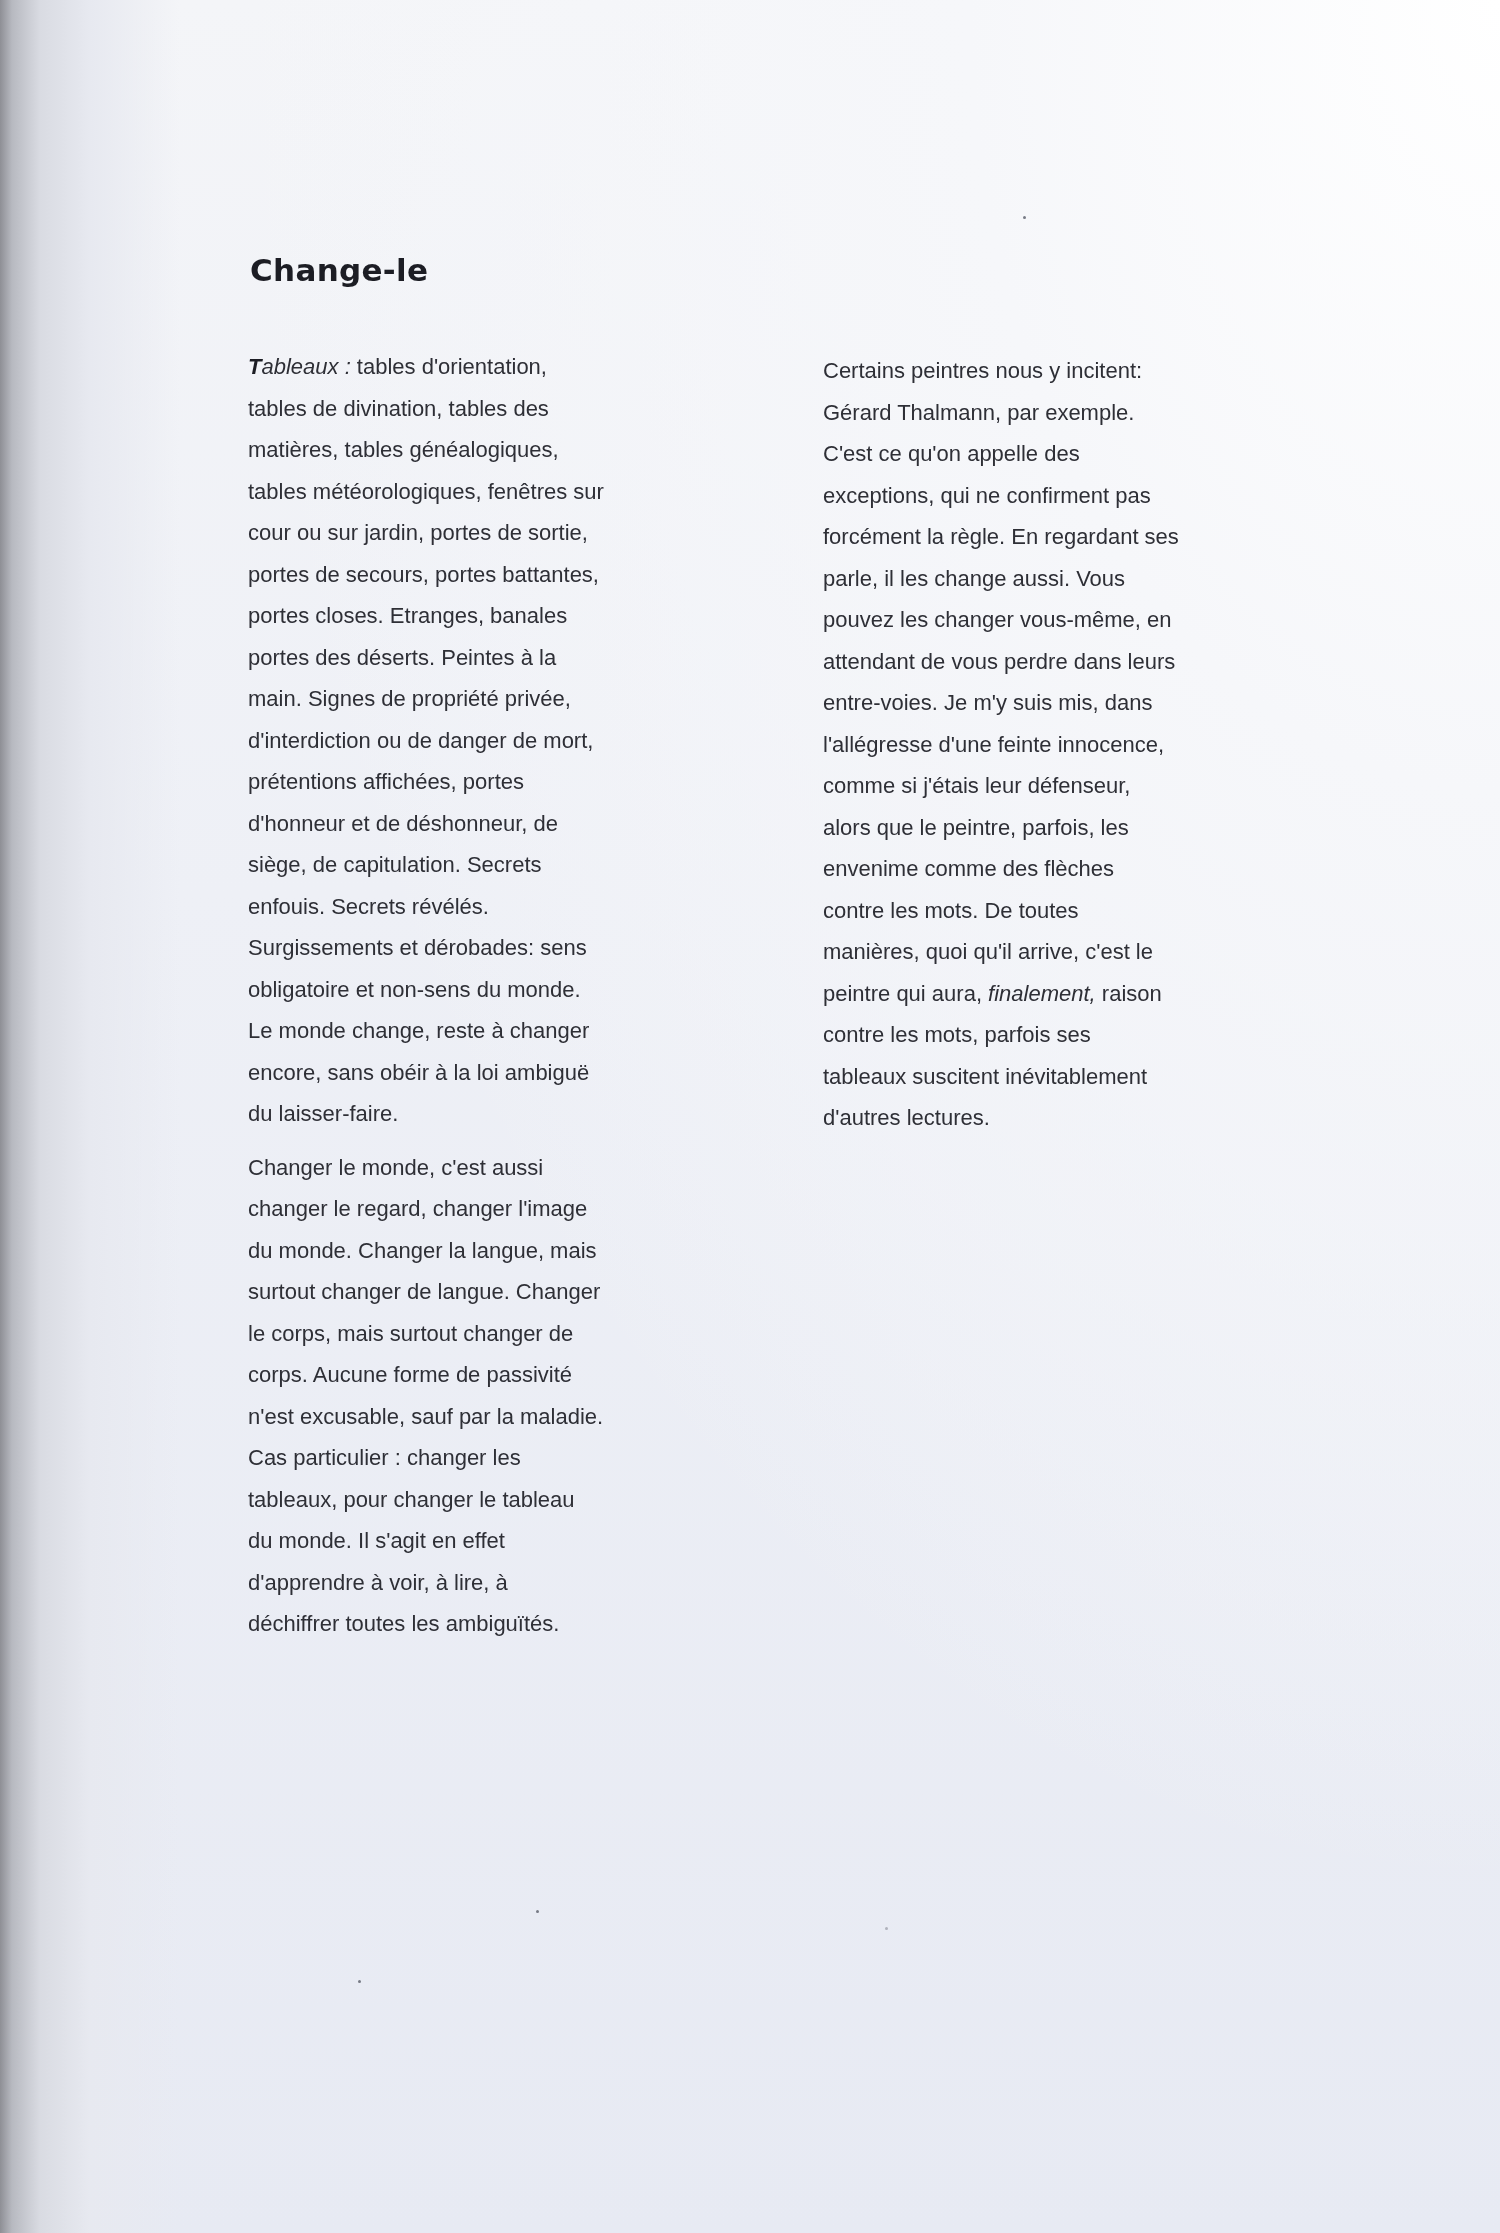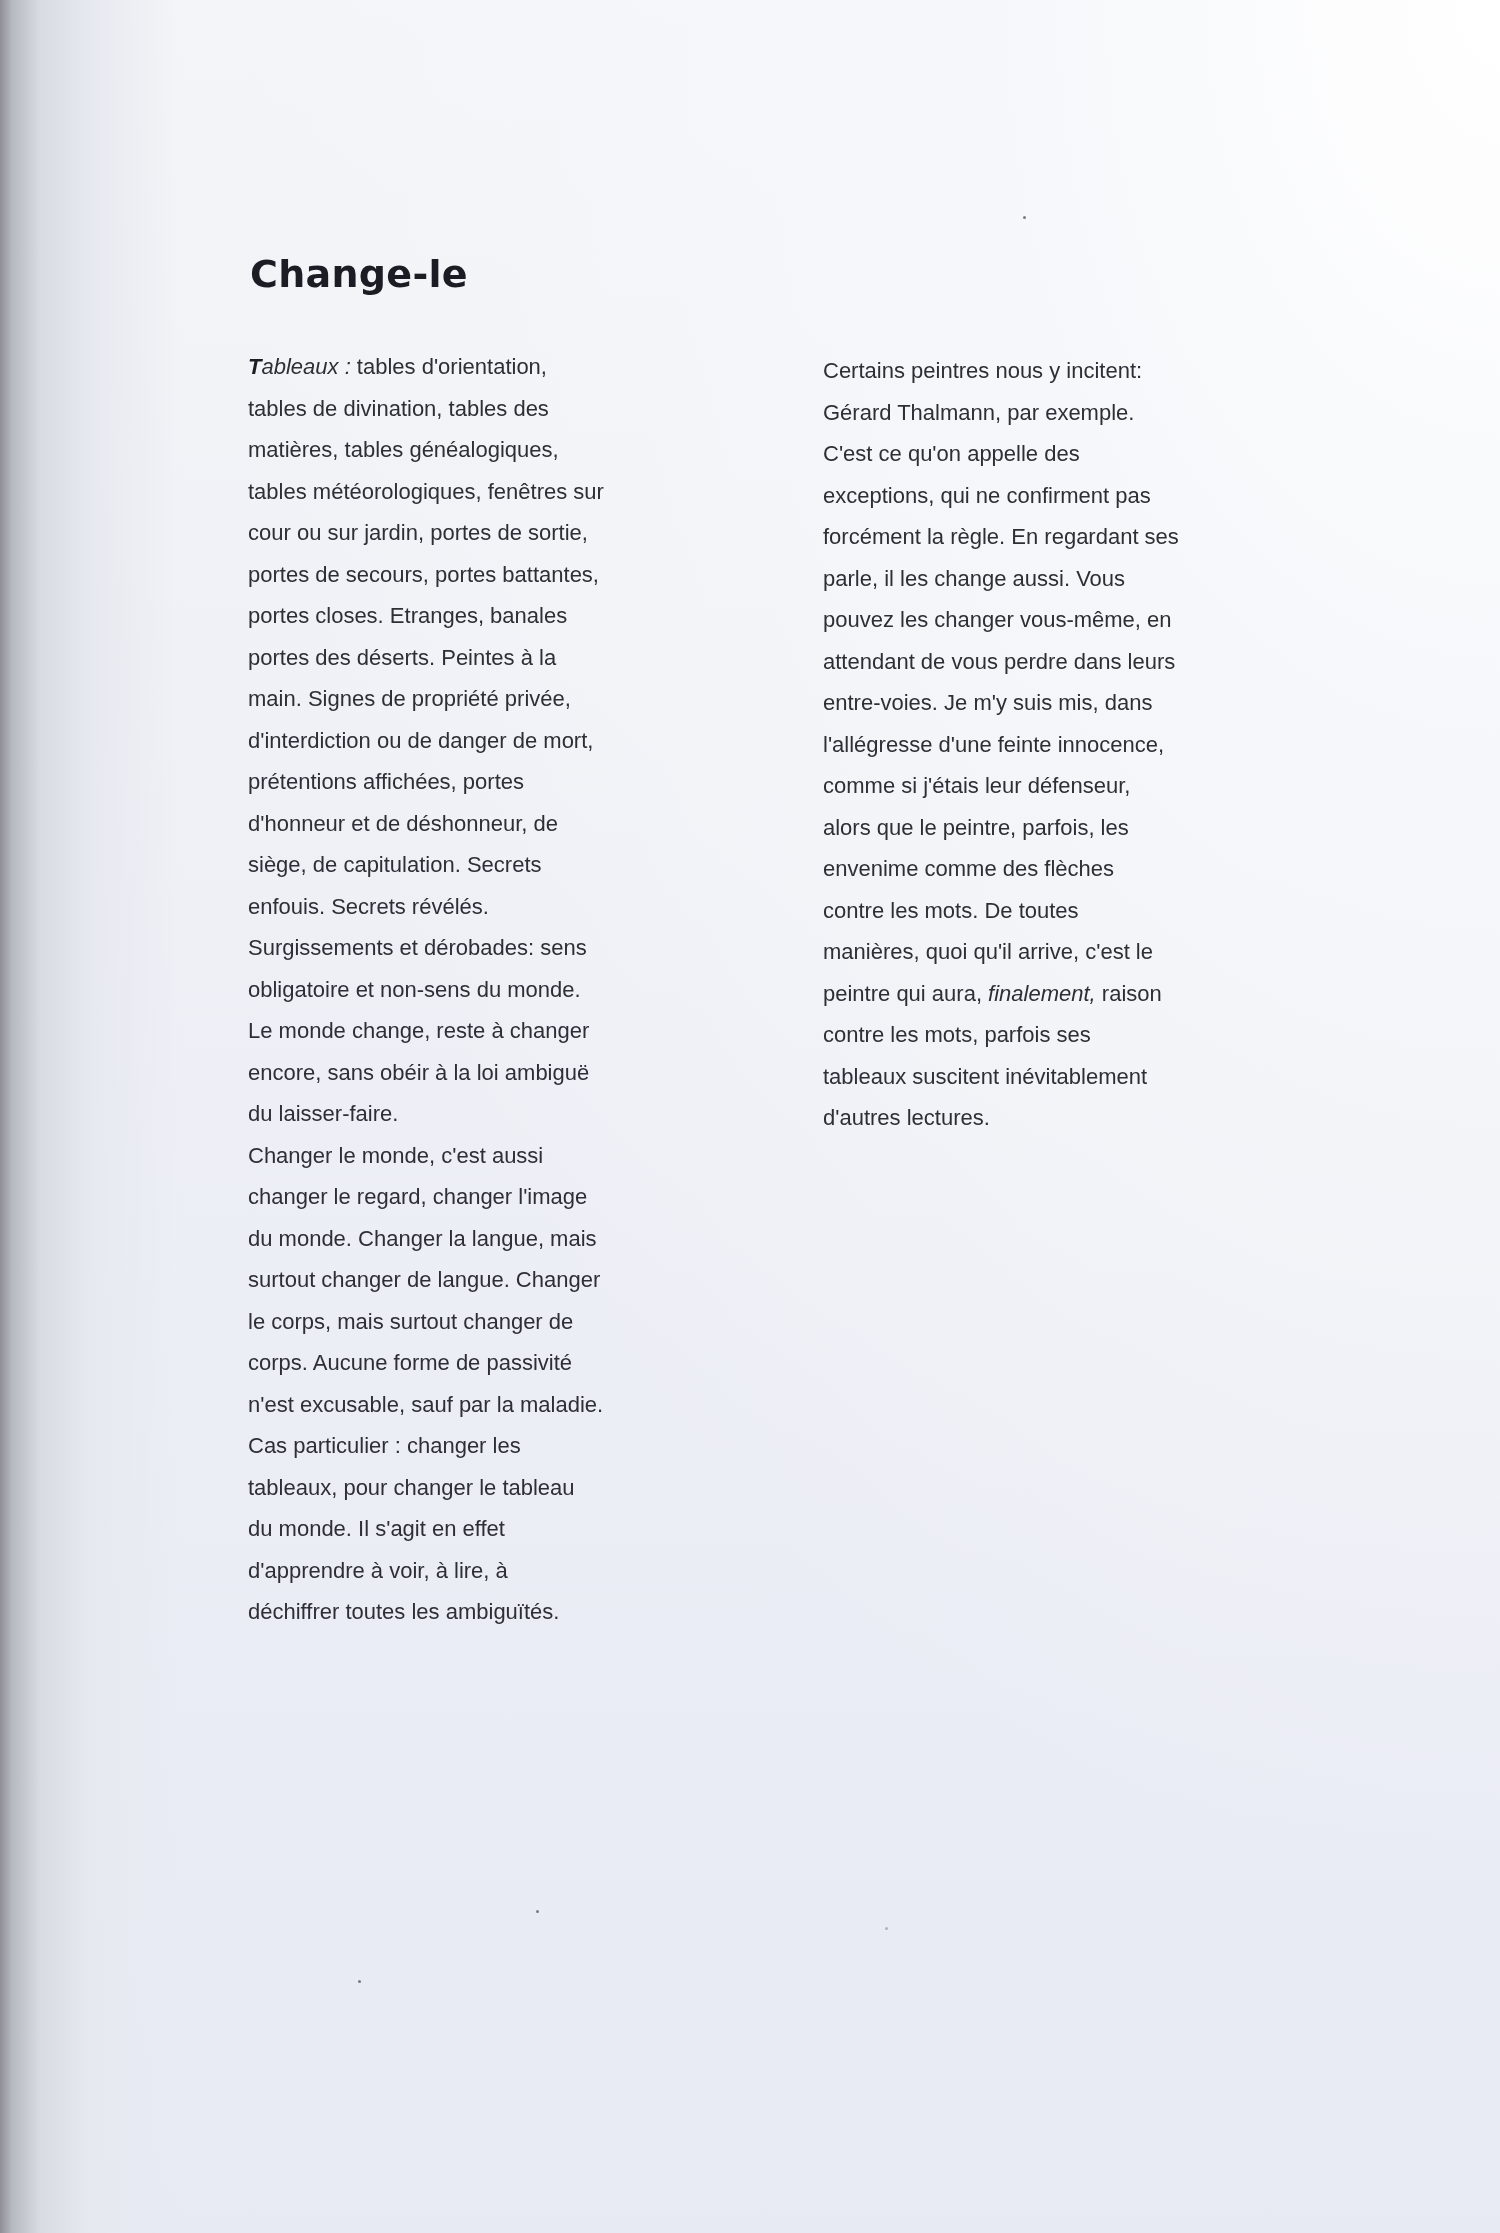--- a/index.html
+++ b/index.html
@@ -11,30 +11,30 @@
   .page {
     position: absolute; left: 0; top: 0; width: 1500px; height: 2233px;
     background:
       linear-gradient(90deg, #8e8f95 0px, #b7b9c0 12px, #d9dbe2 40px, #e7e9f0 90px, rgba(236,238,244,0) 180px),
       radial-gradient(ellipse at 100% 0%, #ffffff 0%, #f6f7fa 25%, rgba(240,242,247,0) 60%),
       linear-gradient(180deg, #f4f5f8 0%, #eef0f6 40%, #e7eaf3 100%);
   }
   .title {
     position: absolute; left: 250px; top: 252px;
     font-family: "DejaVu Sans", sans-serif; font-weight: bold;
-    font-size: 38px; color: #1c1d24; letter-spacing: 0.3px;
+    font-size: 31px; color: #1c1d24; letter-spacing: 0.3px;
   }
   .col {
     position: absolute; width: 560px;
     font-size: 22px; line-height: 41.5px; color: #2e2f36;
   }
   .col-left { left: 248px; top: 346px; }
   .col-right { left: 823px; top: 350px; }
   .col p { margin: 0; }
-  .col p + p { }
+  .col p + p { margin-top: 12px; }
   .line { display: block; white-space: nowrap; }
   em { font-style: italic; }
   .lead-T { font-style: italic; font-weight: bold; color: #1c1d24; }
   .speck { position: absolute; width: 3px; height: 3px; border-radius: 50%; background: #777a85; }
 </style>
 </head>
 <body>
 
 <div class="page">
 

